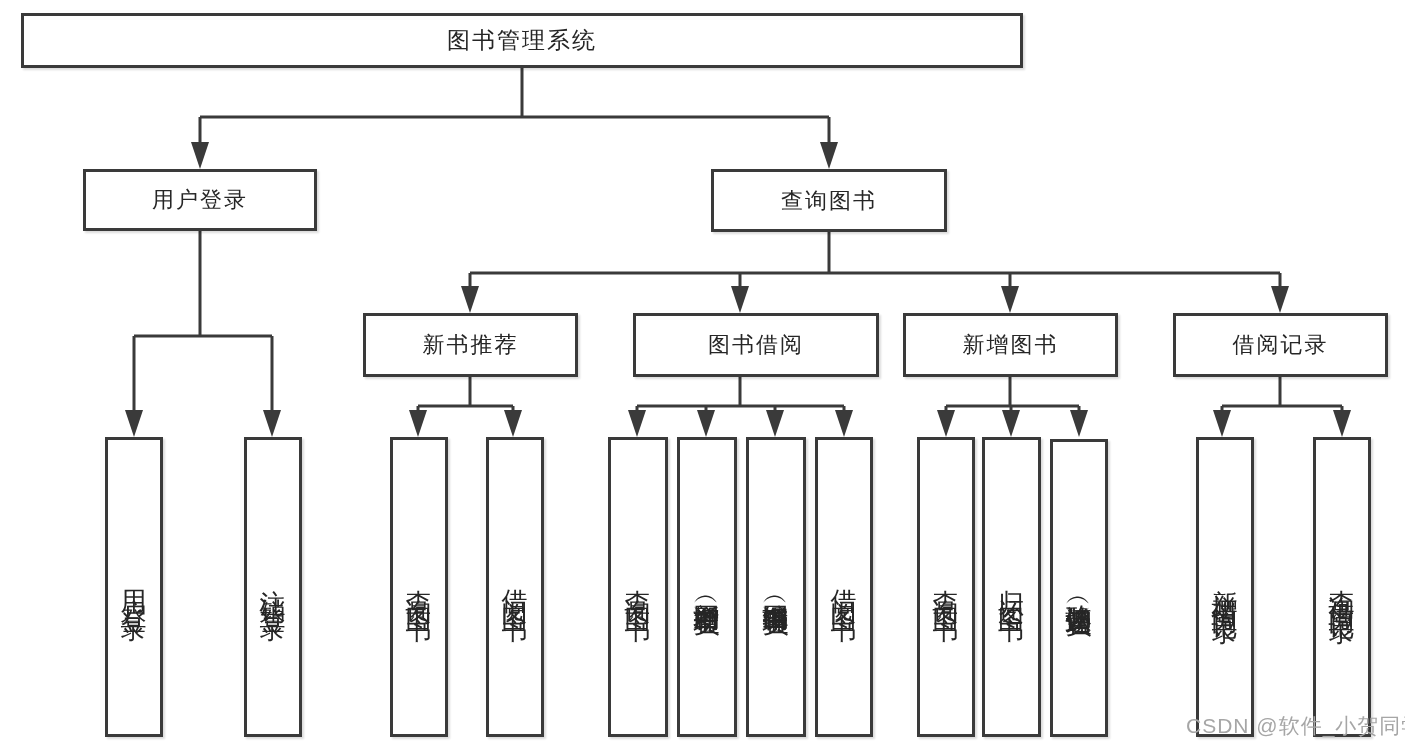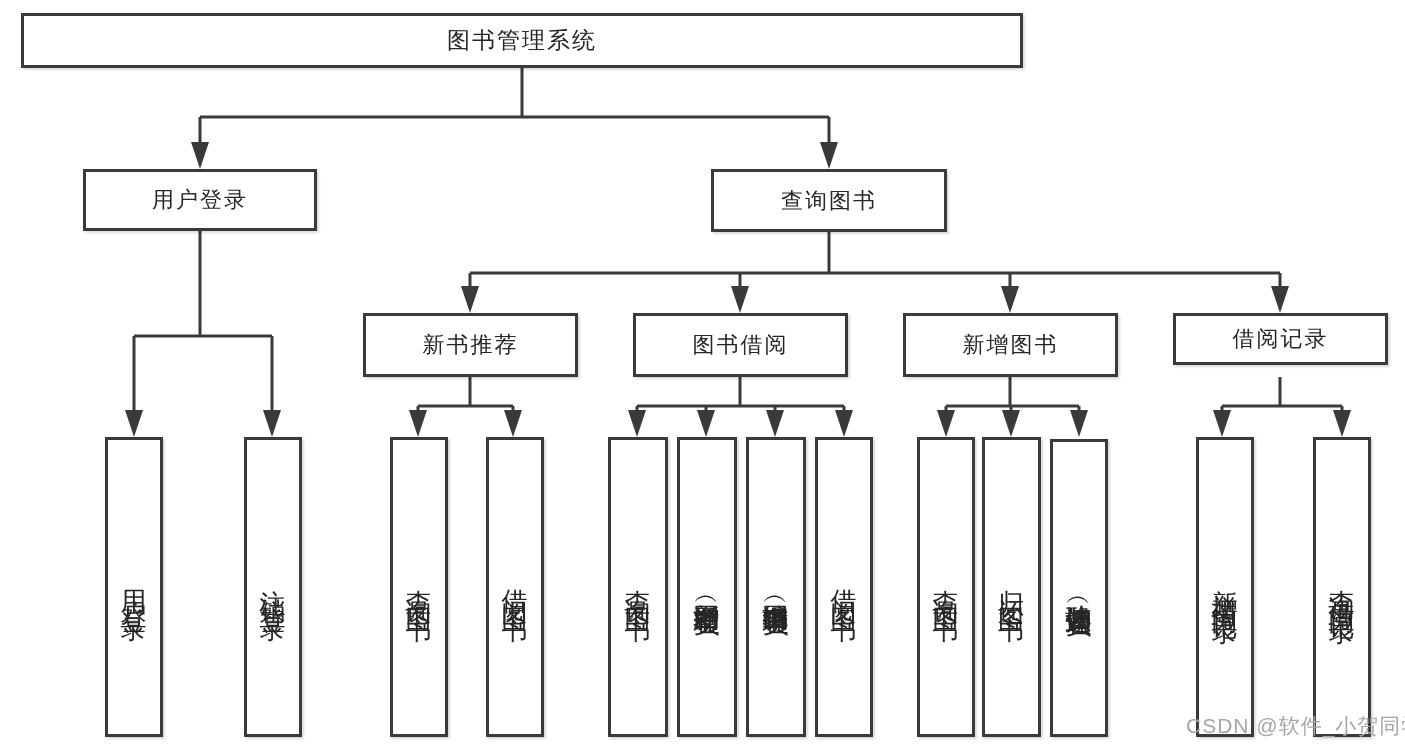--- a/index.html
+++ b/index.html
@@ -81,27 +81,27 @@
   <div class="box h-box" style="left:83px;top:169px;width:234px;height:62px;">
     <span>用户登录</span>
   </div>
   <div class="box h-box" style="left:711px;top:169px;width:236px;height:63px;">
     <span>查询图书</span>
   </div>
 
   <div class="box h-box" style="left:363px;top:313px;width:215px;height:64px;">
     <span>新书推荐</span>
   </div>
-  <div class="box h-box" style="left:633px;top:313px;width:215px;height:64px;">
+  <div class="box h-box" style="left:633px;top:313px;width:246px;height:64px;">
     <span>图书借阅</span>
   </div>
   <div class="box h-box" style="left:903px;top:313px;width:215px;height:64px;">
     <span>新增图书</span>
   </div>
-  <div class="box h-box" style="left:1173px;top:313px;width:215px;height:52px;">
+  <div class="box h-box" style="left:1173px;top:313px;width:215px;height:64px;">
     <span>借阅记录</span>
   </div>
 
   <div class="box v-box sp-lg" style="left:105px;top:437px;width:58px;height:300px;">
     <span>用户登录</span>
   </div>
   <div class="box v-box sp-lg" style="left:244px;top:437px;width:58px;height:300px;">
     <span>注销登录</span>
   </div>
 

